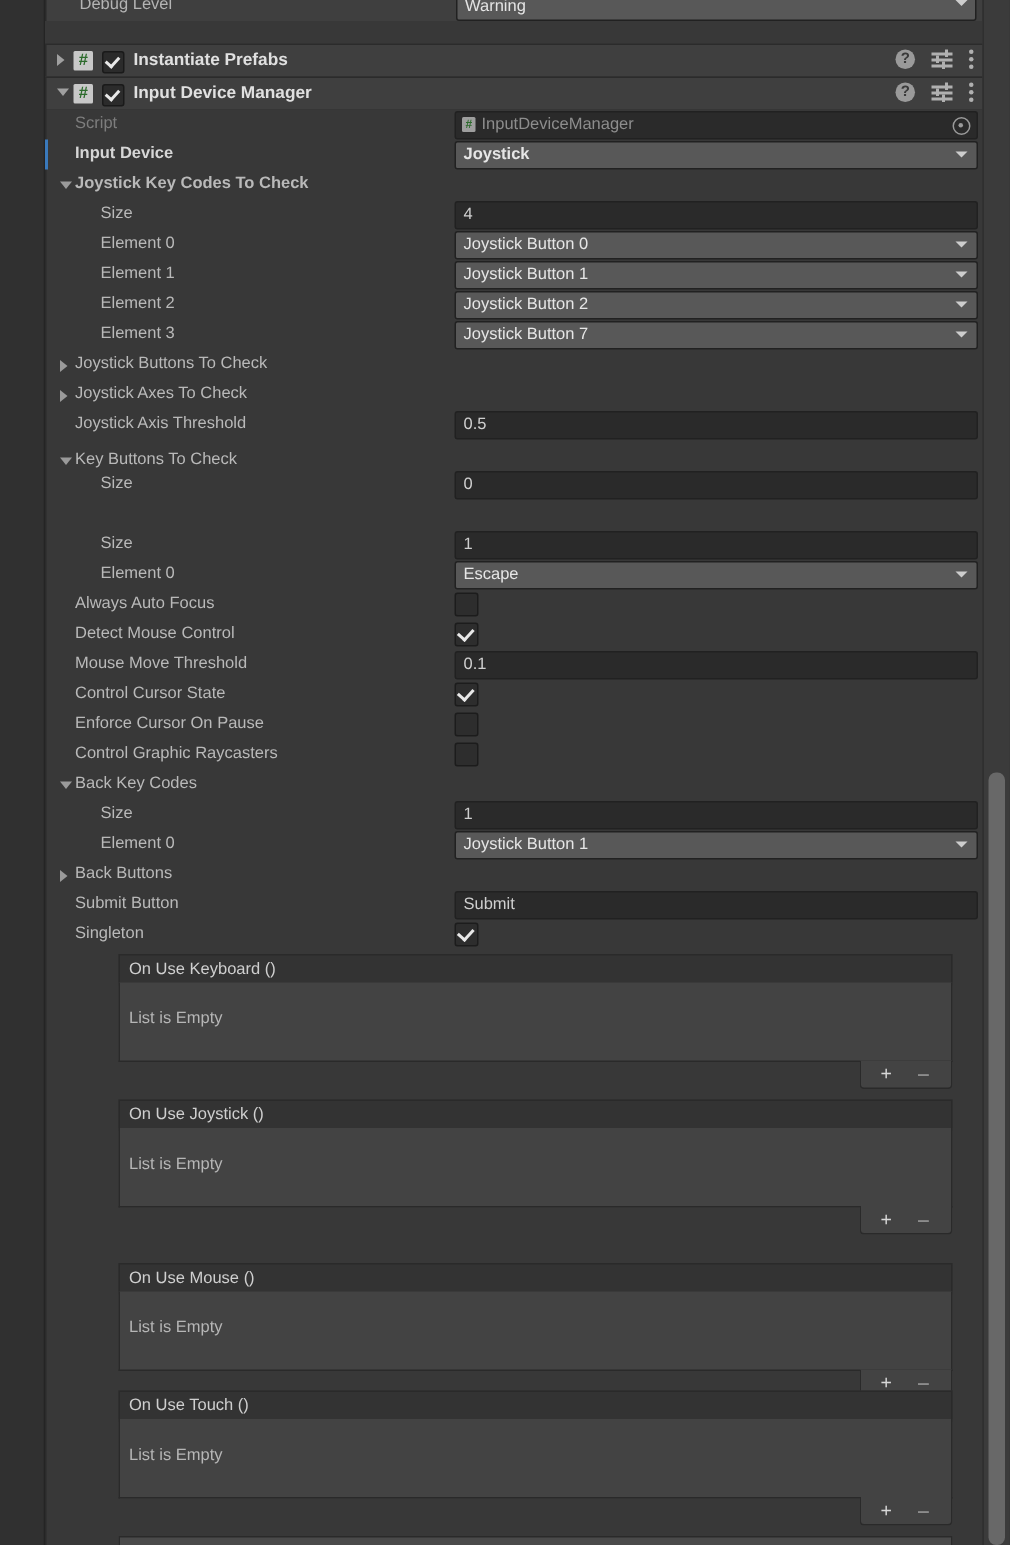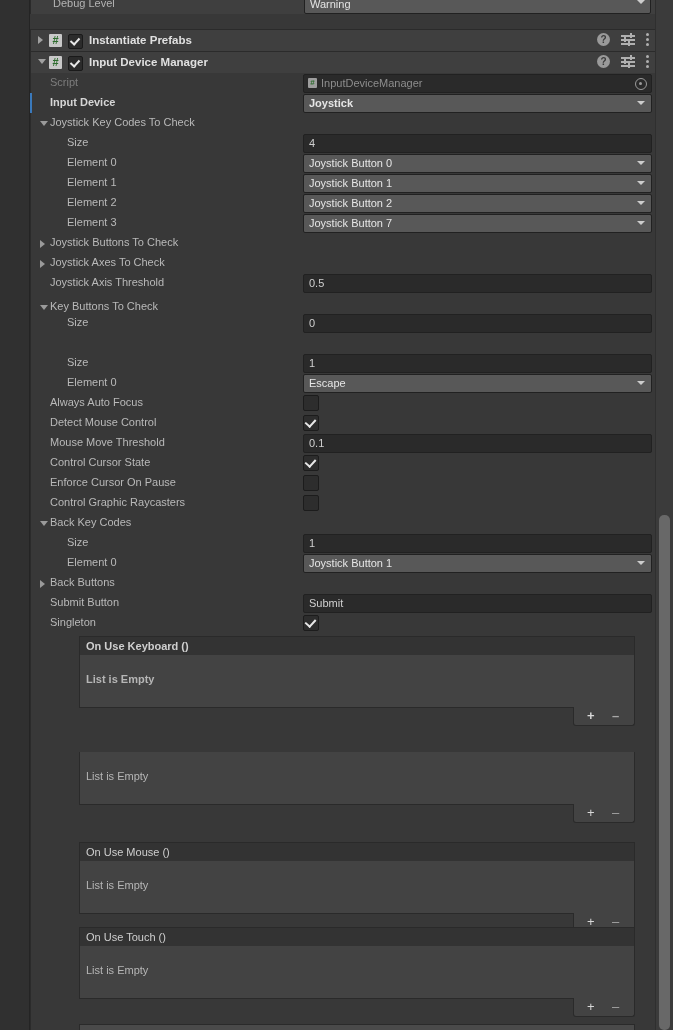--- a/index.html
+++ b/index.html
@@ -188,21 +188,21 @@
         </div>
       </div>
       <div class="row" style="top: 20px;">
         <div class="ovr"></div>
         <span class="name ind0 bold">Input Device</span>
         <div class="enumfield b">
           <span class="val">Joystick</span>
           <span class="arr"></span>
         </div>
       </div>
-      <div class="row" style="top: 40px;">
+      <div class="row" style="top: 40px; font-weight: bold;">
         <span class="tri ind0 down"></span>
         <span class="name ind0">Joystick Key Codes To Check</span>
       </div>
       <div class="row" style="top: 60px;">
         <span class="name ind1">Size</span>
         <div class="field">
           <span class="val">4</span>
         </div>
       </div>
       <div class="row" style="top: 80px;">
@@ -320,33 +320,36 @@
       <div class="row" style="top: 520px;">
         <span class="name ind0">Submit Button</span>
         <div class="field">
           <span class="val">Submit</span>
         </div>
       </div>
       <div class="row" style="top: 540px;">
         <span class="name ind0">Singleton</span>
         <div class="cbox on"></div>
       </div>
-      <div class="evt" style="top: 563px; height: 89px; font-weight: bold;">
+      <div class="evt" style="top: 563px; height: 89px;">
         <div class="evt-head">
           <span class="t">On Use Keyboard ()</span>
         </div>
         <div class="evt-body">
           <span class="t">List is Empty</span>
         </div>
         <div class="evt-foot">
           <span class="plus">+</span>
           <span class="minus">–</span>
         </div>
       </div>
       <div class="evt" style="top: 660px; height: 89px;">
+        <div class="evt-head">
+          <span class="t">On Use Joystick ()</span>
+        </div>
         <div class="evt-body">
           <span class="t">List is Empty</span>
         </div>
         <div class="evt-foot">
           <span class="plus">+</span>
           <span class="minus">–</span>
         </div>
       </div>
       <div class="evt" style="top: 757px; height: 89px; margin-top: 12px;">
         <div class="evt-head">

